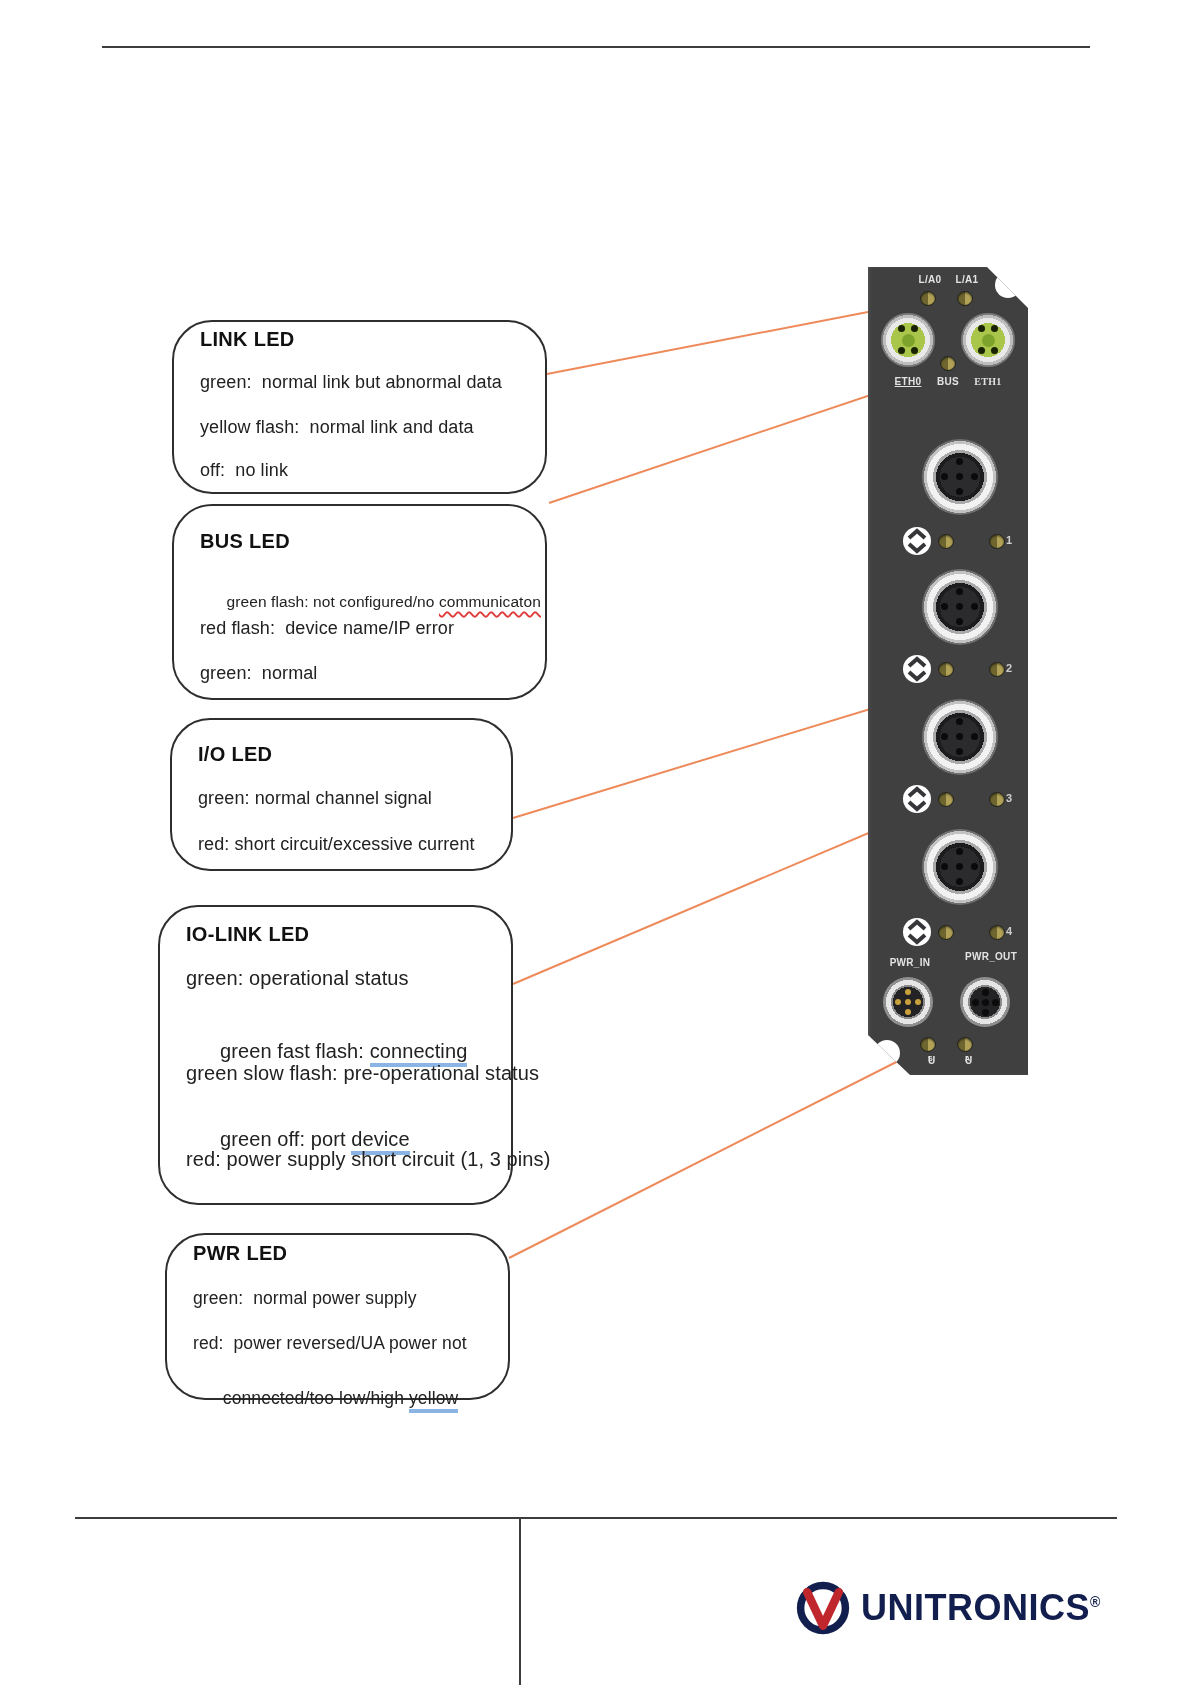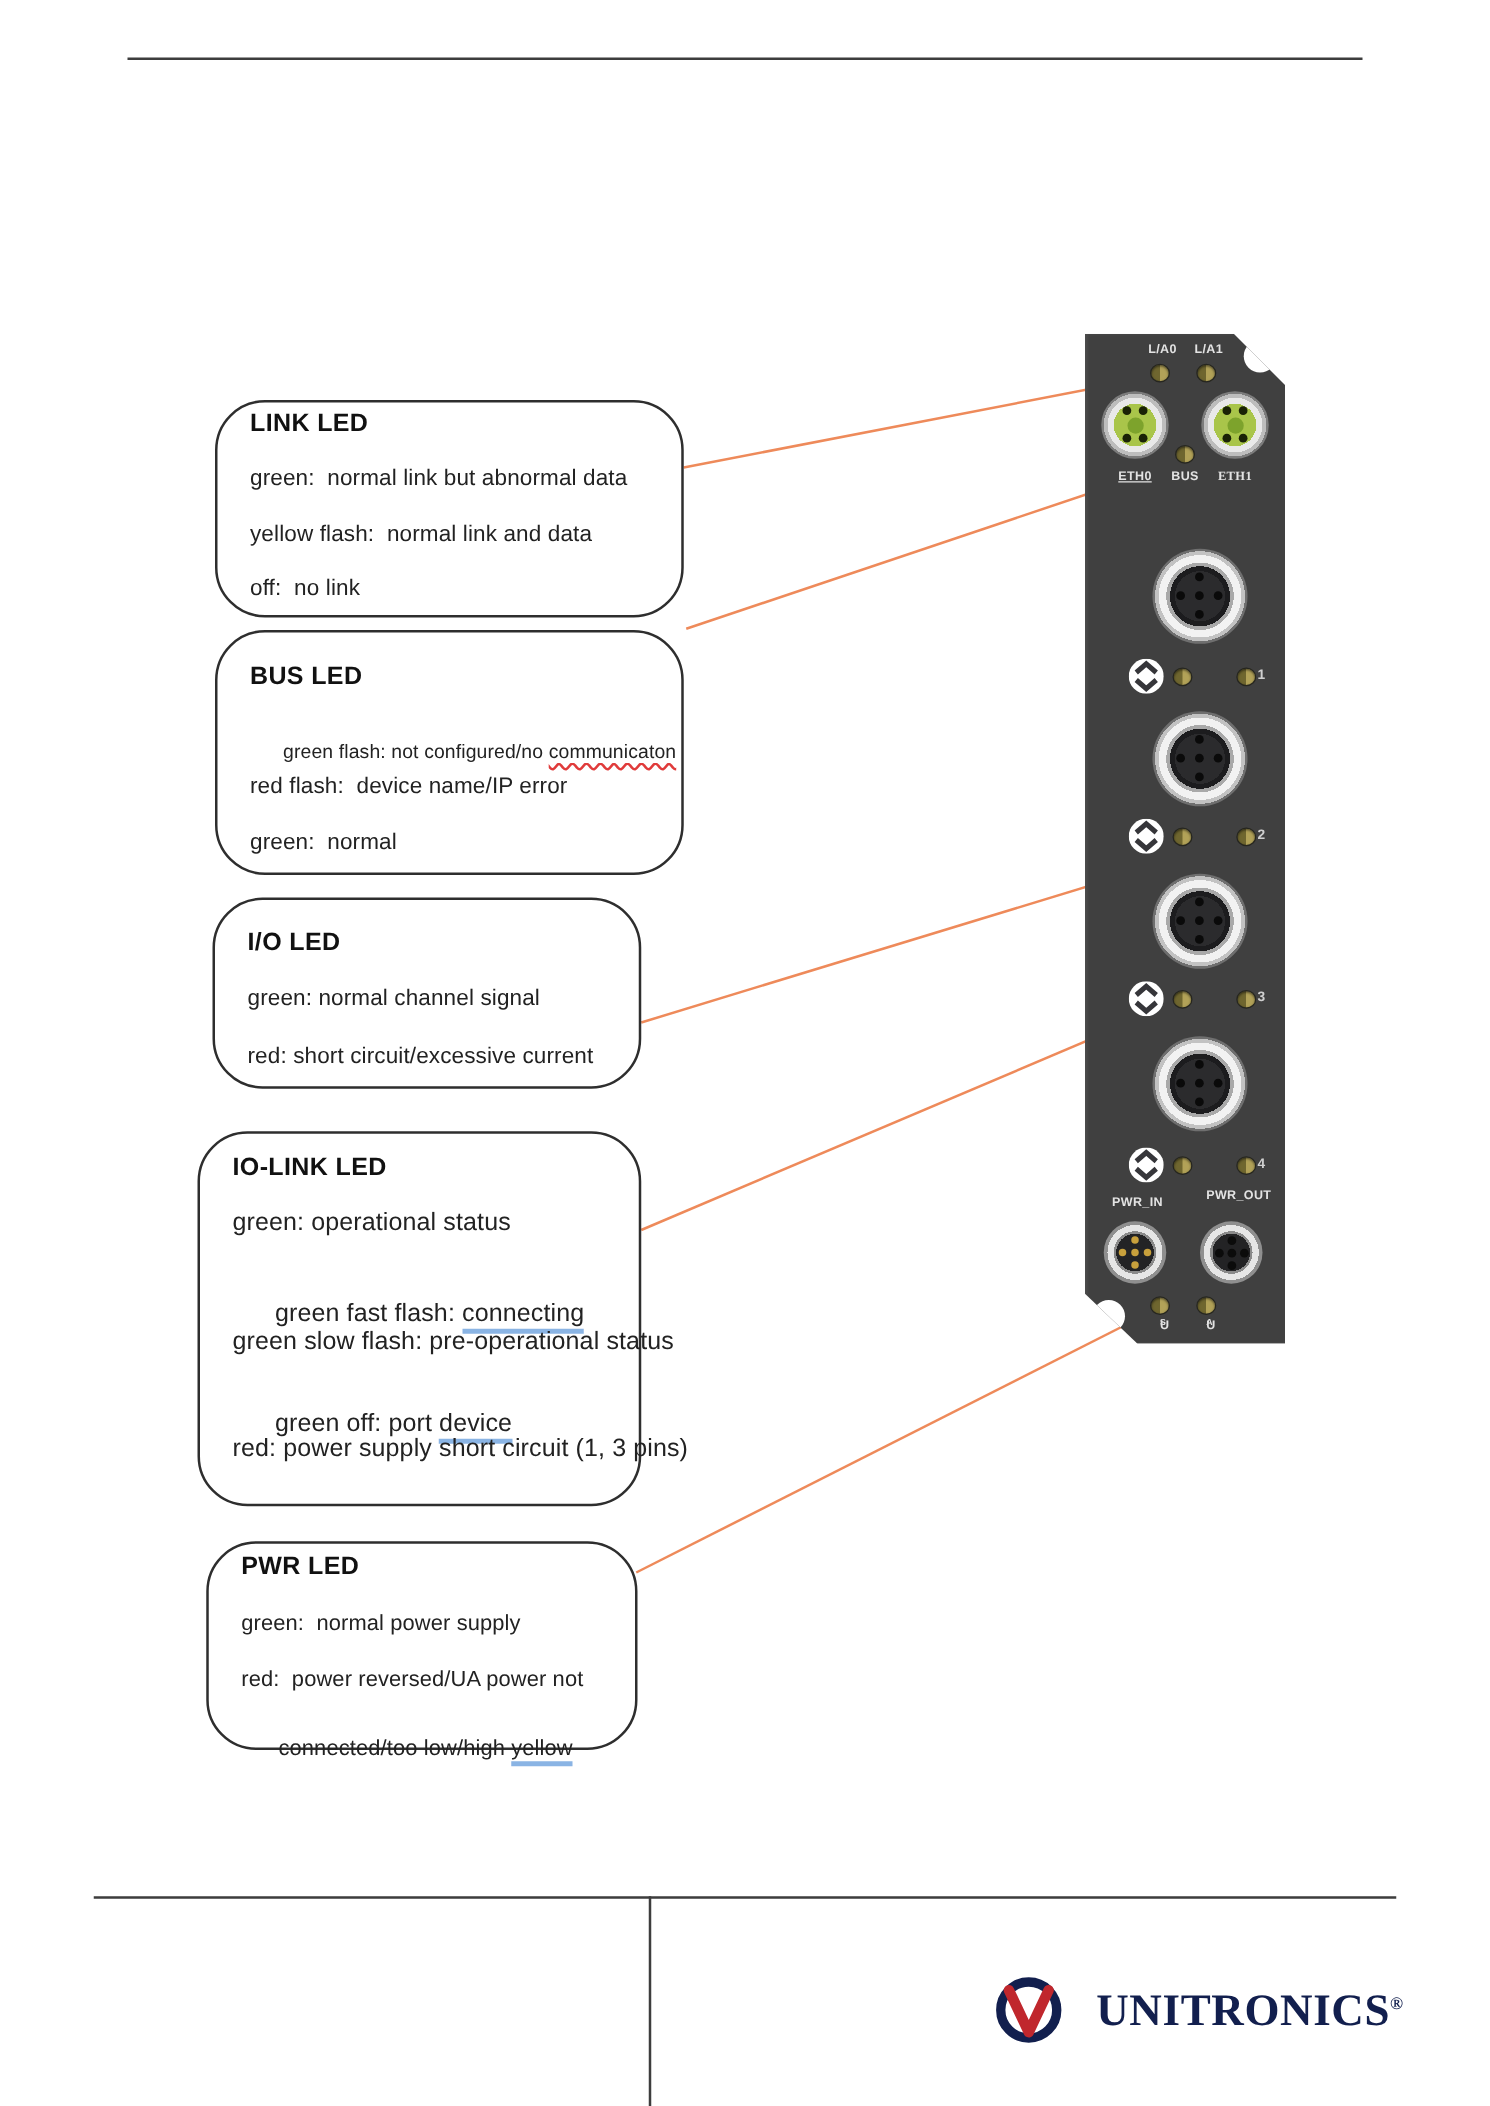--- a/index.html
+++ b/index.html
@@ -53,21 +53,21 @@
        background:radial-gradient(circle,#232325 0 15px,#8a8a8a 15px 17px,#e6e6e6 17px 22px,#8f8f8f 22px 25px);}
   .pwr span{width:6px;height:6px;border-radius:50%;}
   .pwr.male span{background:#c8a03c;}
   .pwr.female span{background:#0b0b0b;width:7px;height:7px;}
   .pwr .k1{left:22px;top:12px;}.pwr .k2{left:12px;top:22px;}
   .pwr .k3{left:32px;top:22px;}.pwr .k4{left:22px;top:32px;}.pwr .k5{left:22px;top:22px;}
   .usub{font-size:7px;}
 
   
   .brand{position:absolute;left:795px;top:1580px;display:flex;align-items:center;}
-  .brand-text{font-weight:bold;font-size:36px;letter-spacing:.5px;color:#121f4e;margin-left:26px;white-space:nowrap;font-family:Liberation Serif, serif;}
+  .brand-text{font-weight:bold;font-size:36px;letter-spacing:.5px;color:#121f4e;margin-left:10px;white-space:nowrap;}
   .brand-text sup{font-size:14px;}
 </style>
 </head>
 <body>
 
 <div class="page">
 
   <div class="rule" id="rule-top"></div>
 
   <svg class="lines" width="1192" height="1685">

